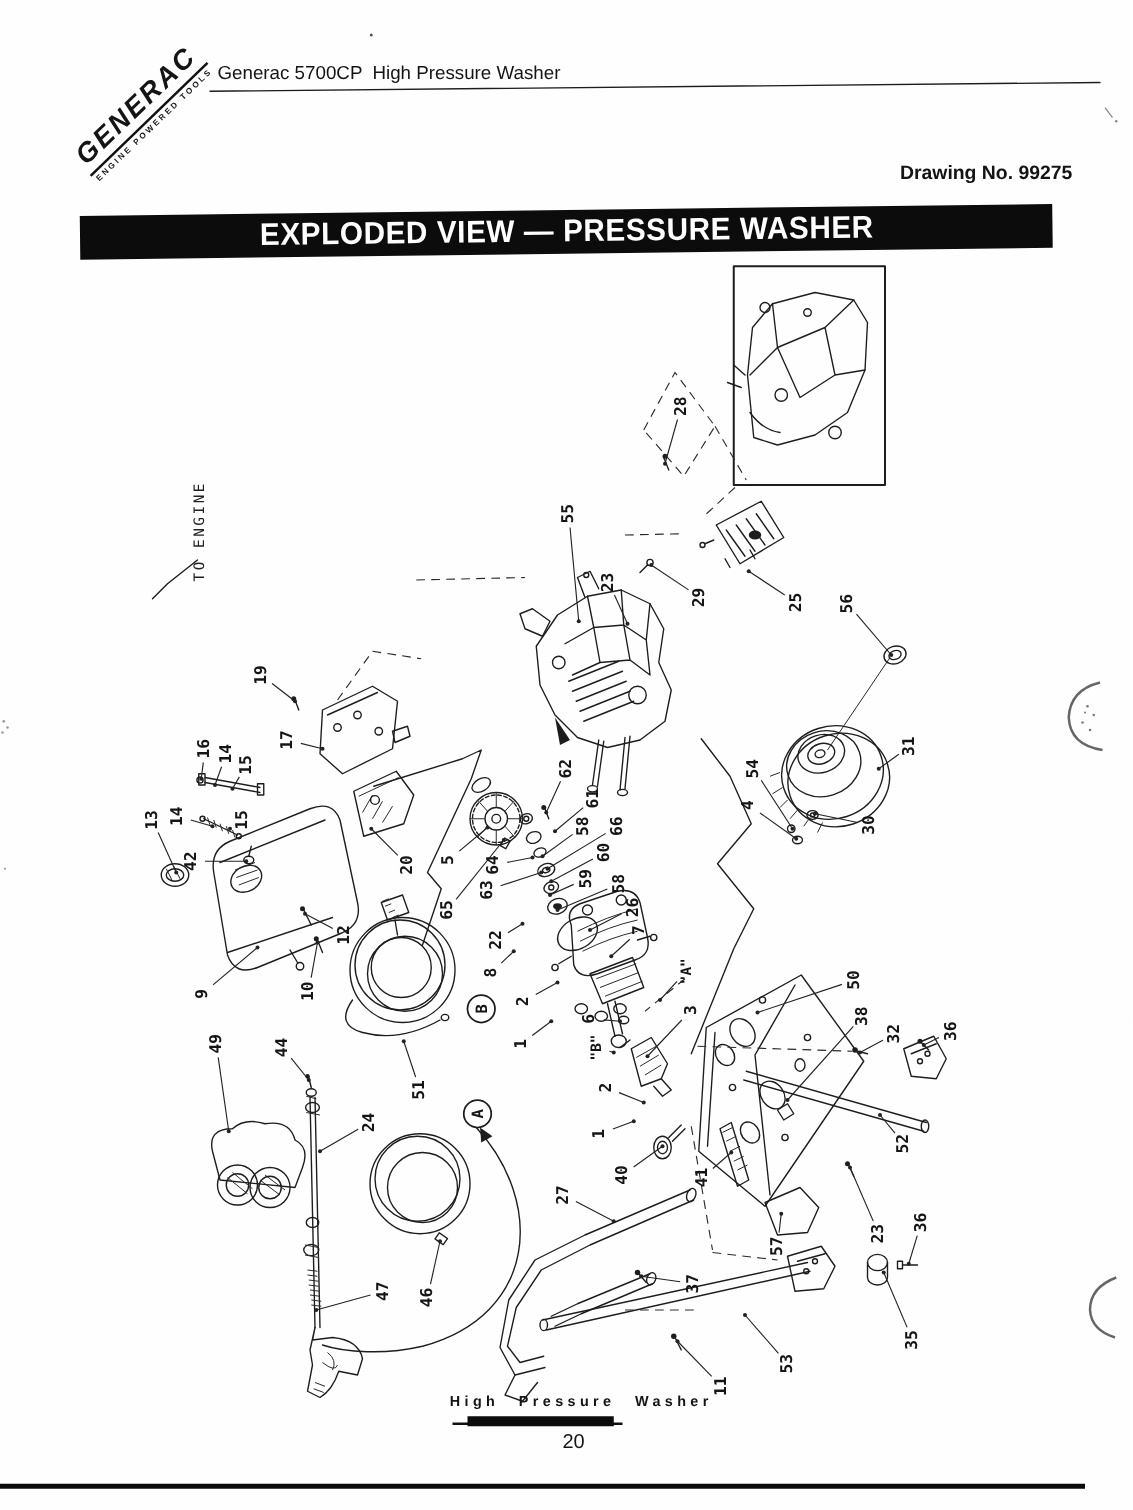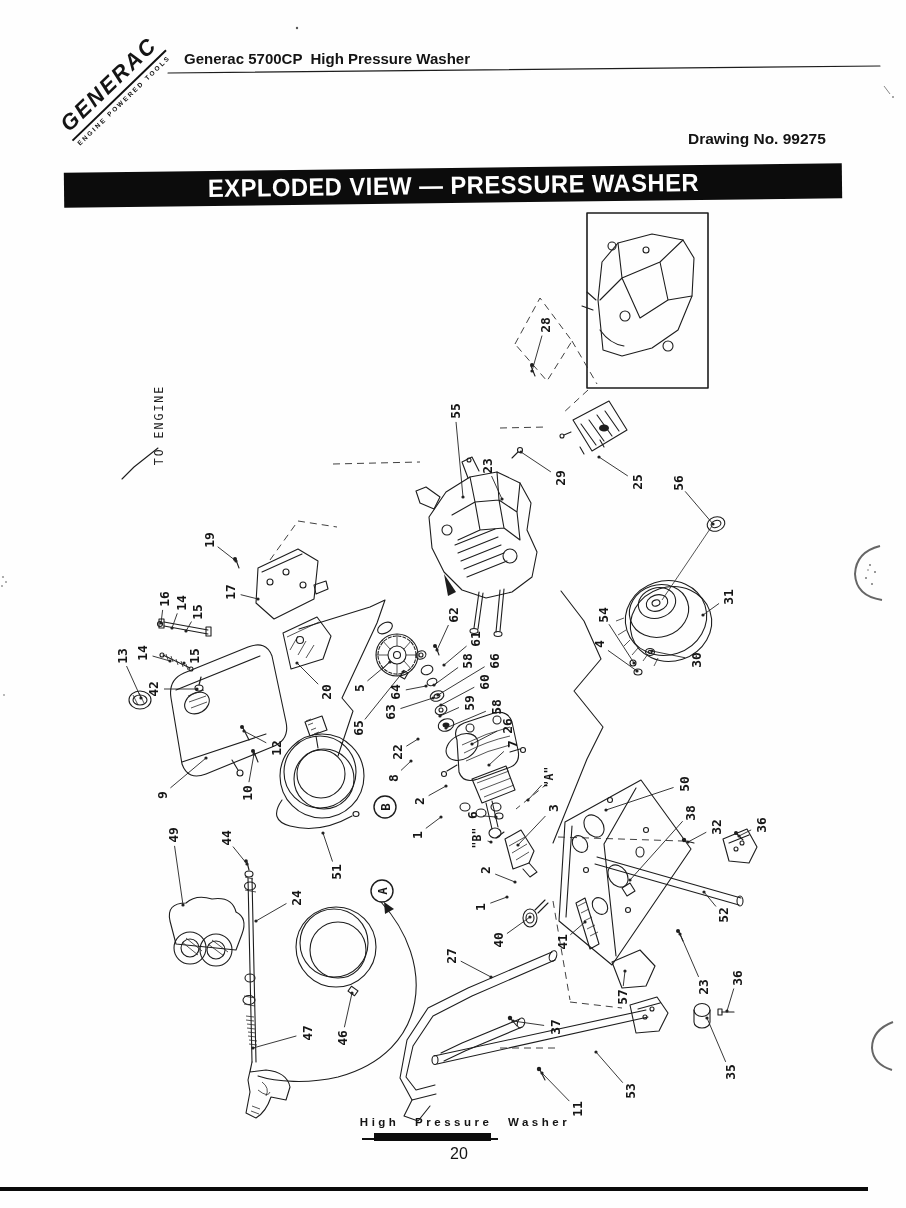--- a/index.html
+++ b/index.html
@@ -6,22 +6,22 @@
   body{width:906px;height:1208px;background:#fff;position:relative;overflow:hidden;
        font-family:"Liberation Sans",sans-serif;color:#141414}
   .page{position:absolute;inset:0;background:#fefefe}
 
   
   .logo{position:absolute;left:18px;top:70px;width:190px;height:60;display:flex;
         flex-direction:column;align-items:center;transform:rotate(-44deg)}
   .logo-main{display:inline-block;font-size:22px;font-weight:800;font-style:italic;
              letter-spacing:2px;border-bottom:2.2px solid #111;padding:0 3px 1px 3px;white-space:nowrap}
   .logo-sub{display:block;font-size:6.5px;font-weight:700;letter-spacing:2.1px;margin-top:2px;white-space:nowrap}
-  .product-title{position:absolute;left:184px;top:50px;font-size:15px;font-weight:700;white-space:pre}
-  .drawing-no{position:absolute;left:688px;top:130px;font-size:15.5px;font-weight:600}
+  .product-title{position:absolute;left:174px;top:50px;font-size:15px;font-weight:400;white-space:pre}
+  .drawing-no{position:absolute;left:720px;top:130px;font-size:15.5px;font-weight:600}
 
   
   .banner{position:absolute;left:64px;top:168px;width:778px;height:35px;background:#0c0c0c;
           transform:rotate(-0.7deg);display:flex;align-items:center;justify-content:center}
   .banner-text{color:#fff;font-size:25px;font-weight:800;letter-spacing:.5px;transform:scaleX(.95);white-space:pre}
 
   
   .footer-caption{position:absolute;left:0;top:1116px;width:930px;display:flex;justify-content:center;
                   font-size:11.5px;font-weight:700;letter-spacing:3.5px;word-spacing:9px}
   .footer-rule{position:absolute;left:362px;top:1138px;width:136px;height:2px;background:#111}

